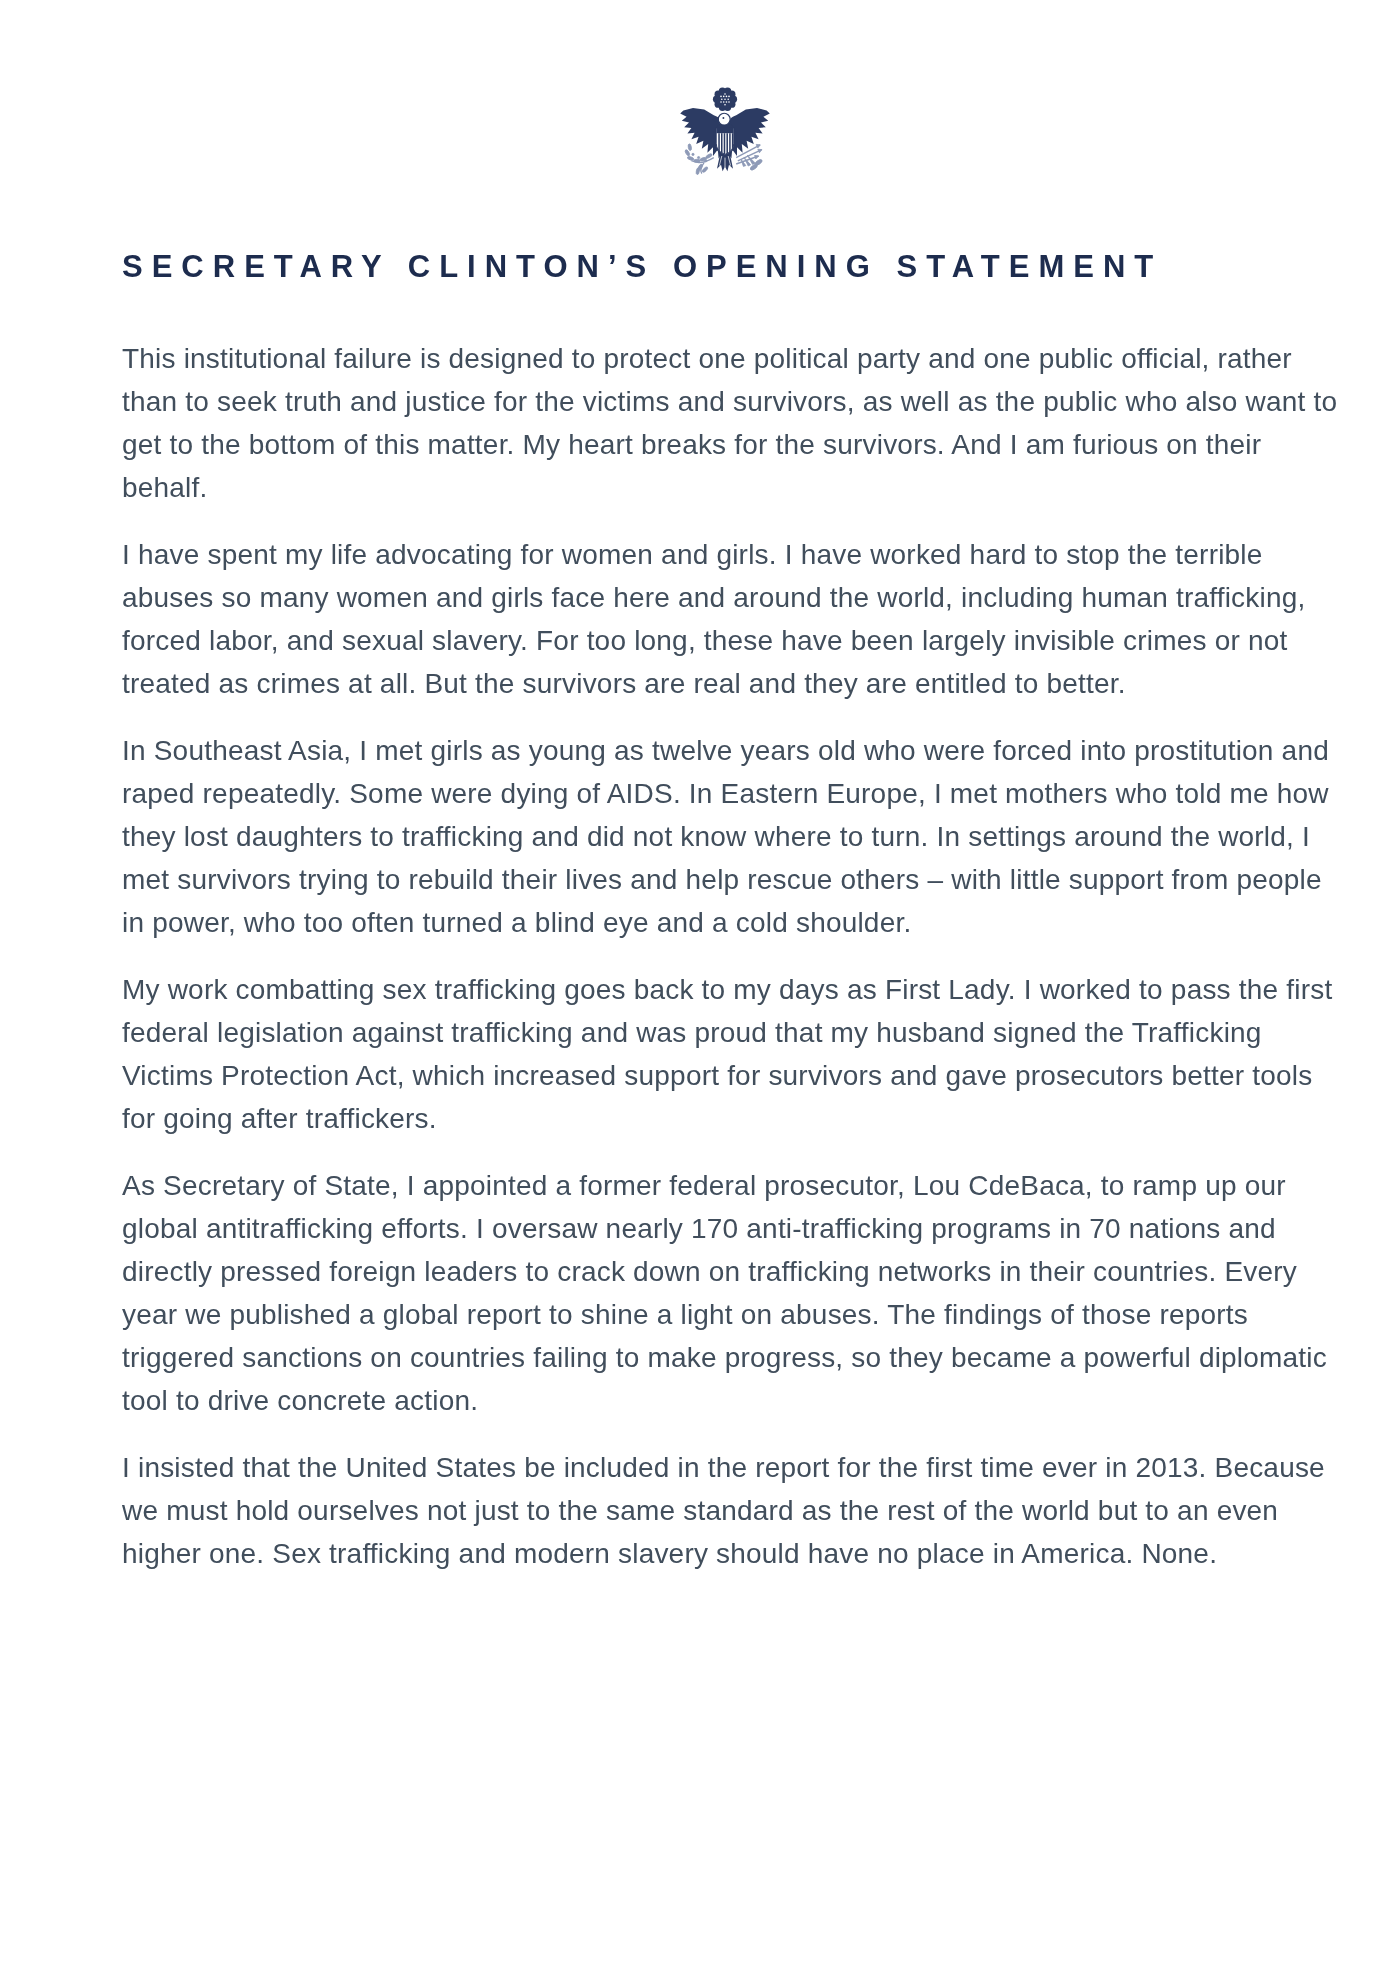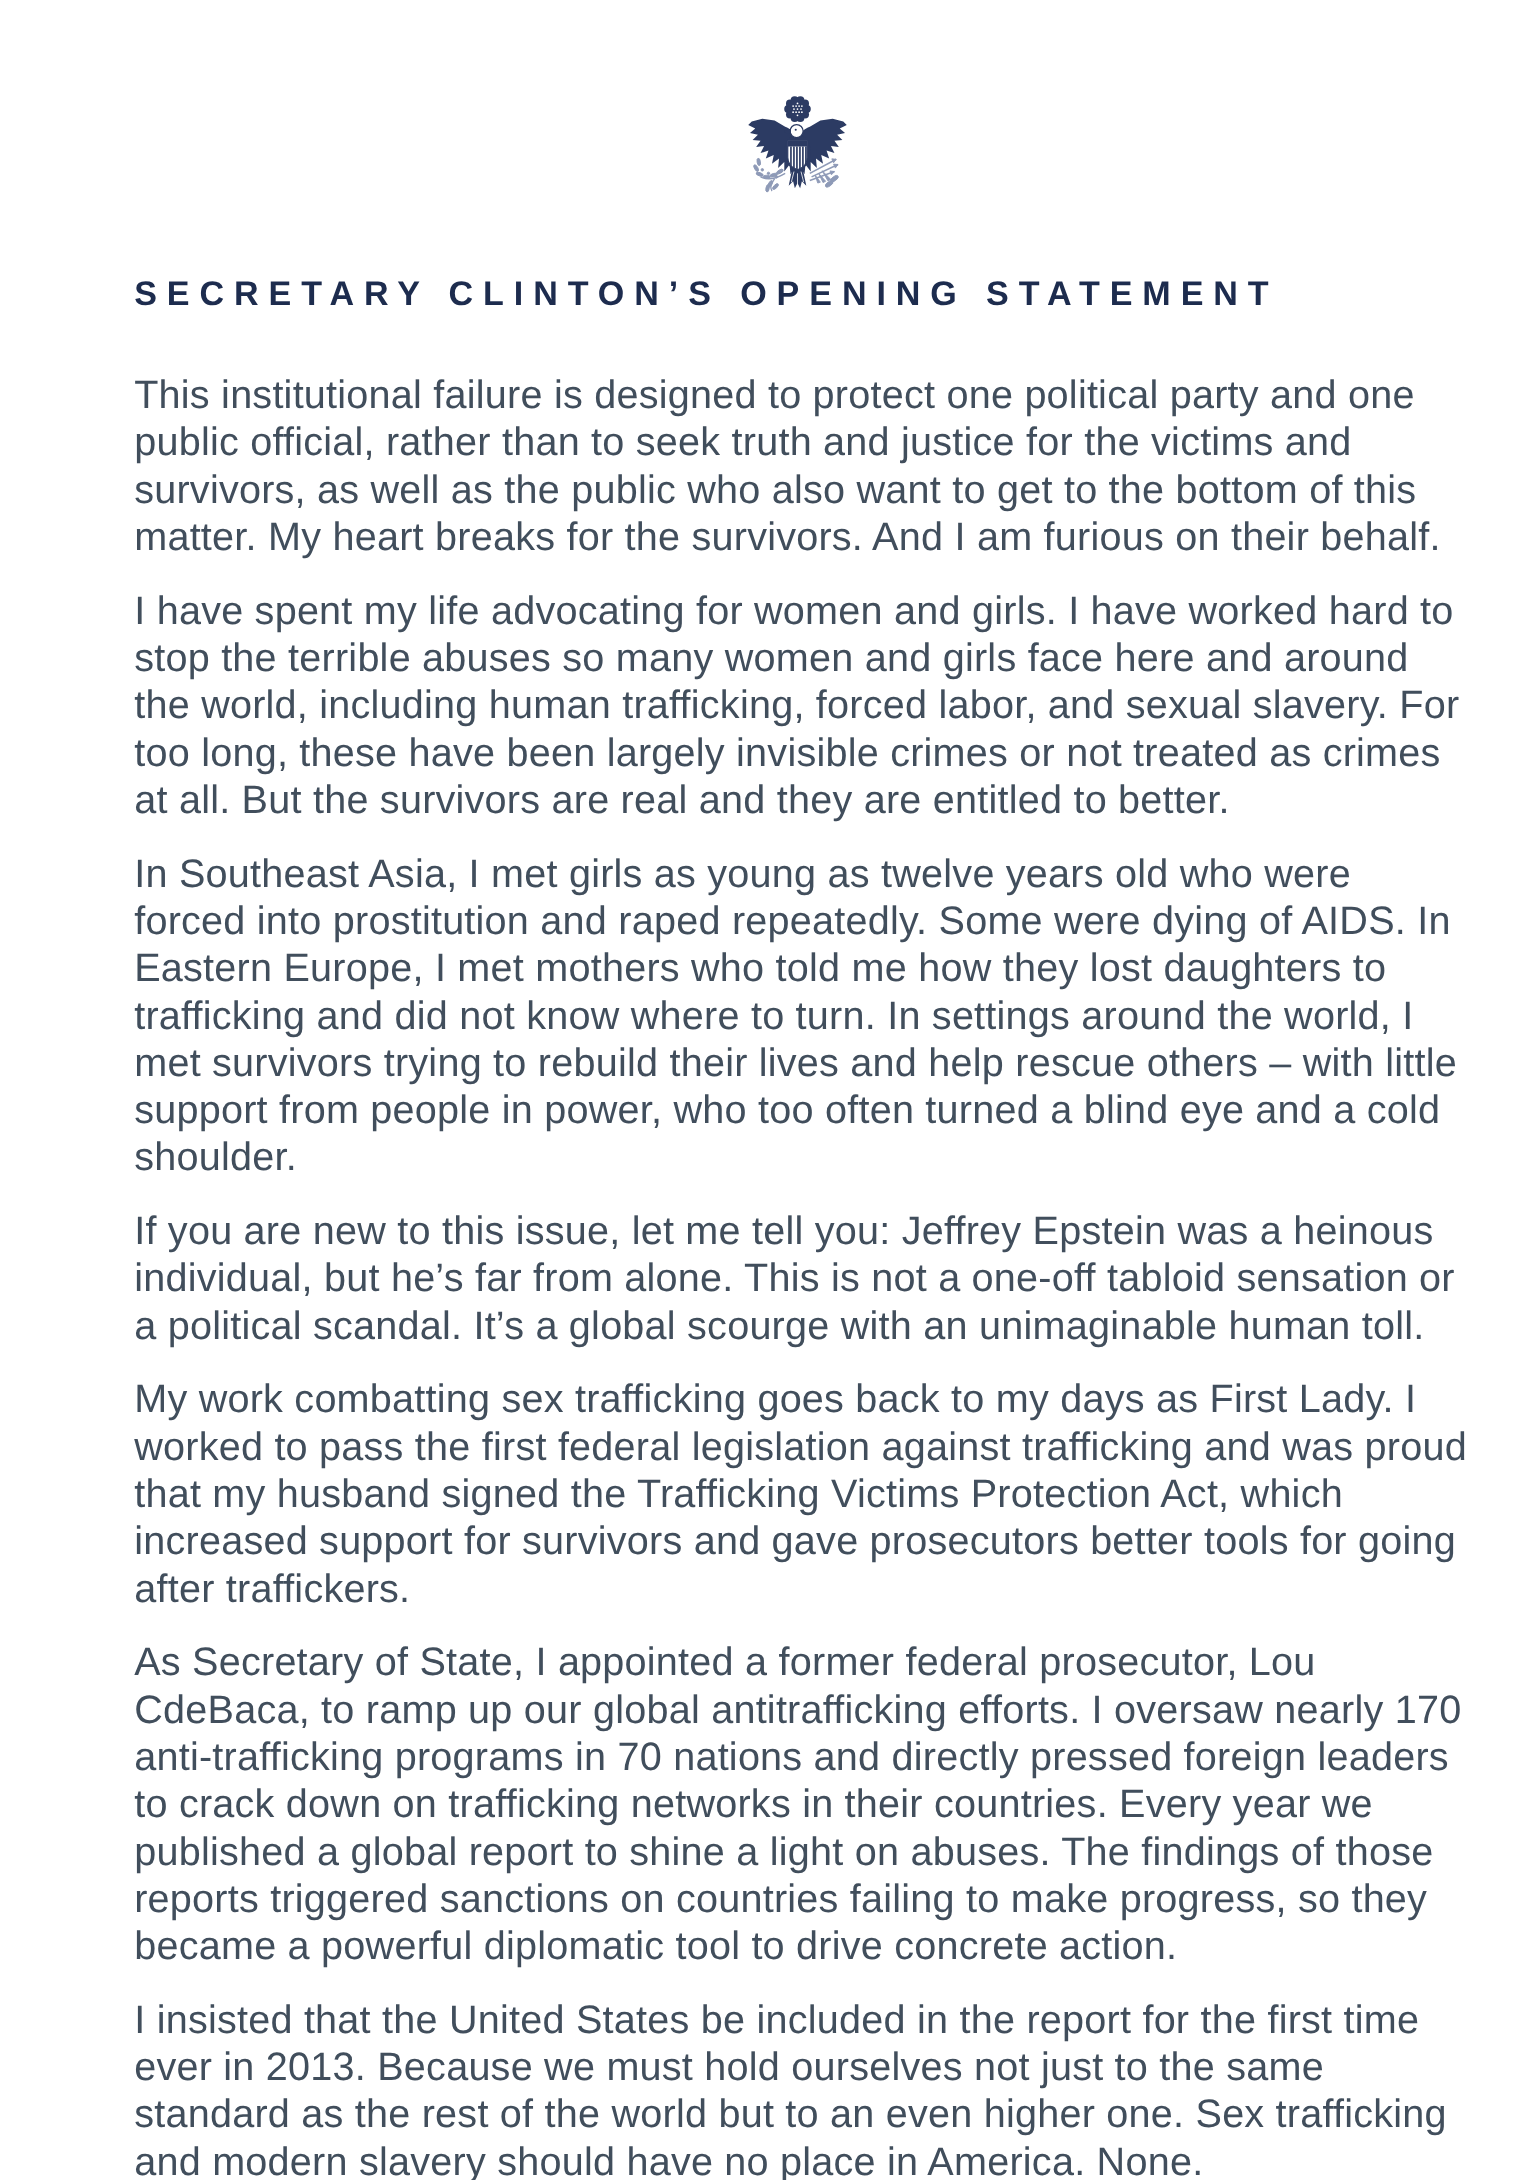--- a/index.html
+++ b/index.html
@@ -34,21 +34,21 @@
     text-align: left;
     font-size: 31px;
     font-weight: 700;
     line-height: 57px;
     letter-spacing: 9px;
     color: var(--title-color, #1d2c4e);
   }
   h1.doc-title span { display: block; }
   .body-text p {
     margin: 0 0 24px 0;
-    font-size: 36px;
+    font-size: 28px;
     font-weight: 400;
     line-height: 43px;
     letter-spacing: 0.2px;
     color: var(--body-color, #414e5c);
   }
 </style>
 </head>
 <body>
 
 <div class="page">
@@ -163,20 +163,19 @@
 
   <div class="content">
     <h1 class="doc-title">
       <span>SECRETARY CLINTON’S OPENING STATEMENT</span>
     </h1>
 
     <div class="body-text">
       <p>This institutional failure is designed to protect one political party and one public official, rather than to seek truth and justice for the victims and survivors, as well as the public who also want to get to the bottom of this matter. My heart breaks for the survivors. And I am furious on their behalf.</p>
       <p>I have spent my life advocating for women and girls. I have worked hard to stop the terrible abuses so many women and girls face here and around the world, including human trafficking, forced labor, and sexual slavery. For too long, these have been largely invisible crimes or not treated as crimes at all. But the survivors are real and they are entitled to better.</p>
       <p>In Southeast Asia, I met girls as young as twelve years old who were forced into prostitution and raped repeatedly. Some were dying of AIDS. In Eastern Europe, I met mothers who told me how they lost daughters to trafficking and did not know where to turn. In settings around the world, I met survivors trying to rebuild their lives and help rescue others – with little support from people in power, who too often turned a blind eye and a cold shoulder.</p>
-      <p>If you are new to this issue, let me tell you: Jeffrey Epstein was a heinous individual, but he’s far from alone. This is not a one-off tabloid sensation or a political scandal. It’s a global scourge with an unimaginable human toll.</p>
       <p>My work combatting sex trafficking goes back to my days as First Lady. I worked to pass the first federal legislation against trafficking and was proud that my husband signed the Trafficking Victims Protection Act, which increased support for survivors and gave prosecutors better tools for going after traffickers.</p>
       <p>As Secretary of State, I appointed a former federal prosecutor, Lou CdeBaca, to ramp up our global antitrafficking efforts. I oversaw nearly 170 anti-trafficking programs in 70 nations and directly pressed foreign leaders to crack down on trafficking networks in their countries. Every year we published a global report to shine a light on abuses. The findings of those reports triggered sanctions on countries failing to make progress, so they became a powerful diplomatic tool to drive concrete action.</p>
       <p>I insisted that the United States be included in the report for the first time ever in 2013. Because we must hold ourselves not just to the same standard as the rest of the world but to an even higher one. Sex trafficking and modern slavery should have no place in America. None.</p>
     </div>
   </div>
 
 </div>
 
 </body></html>

